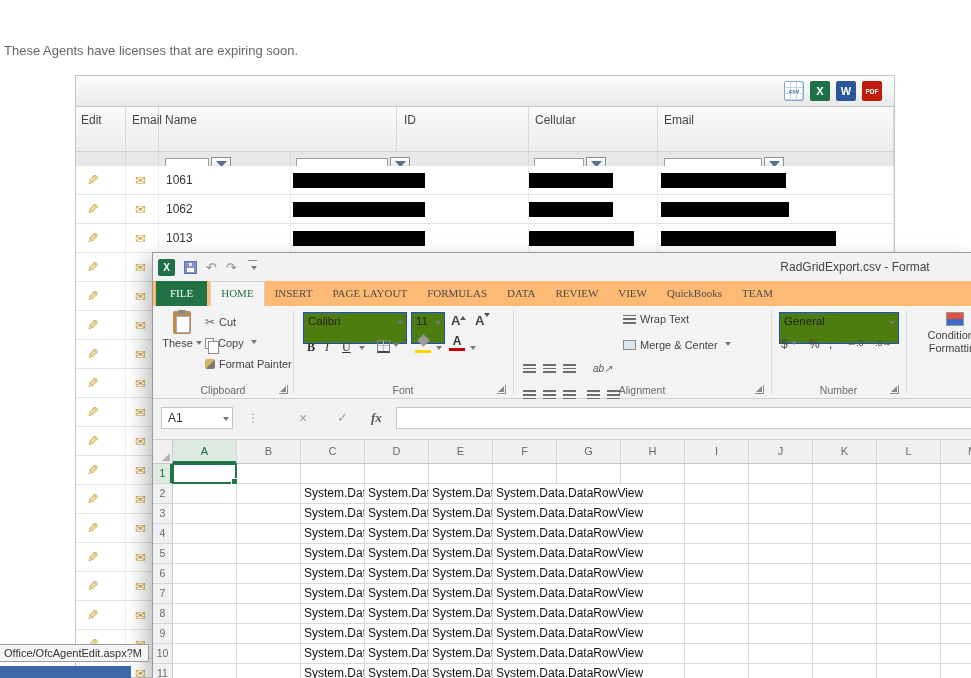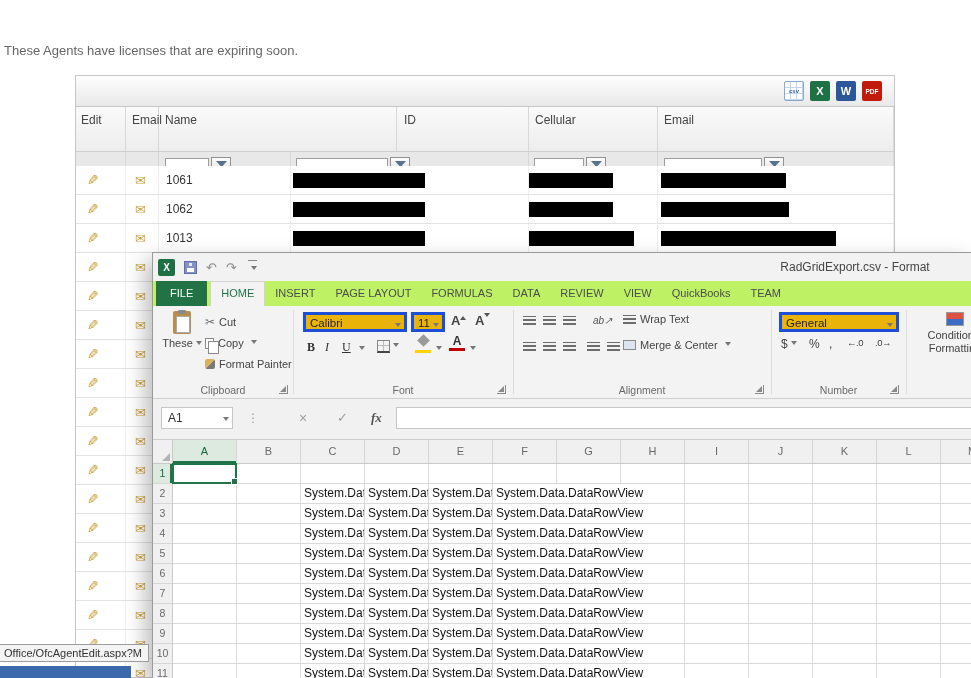--- a/index.html
+++ b/index.html
@@ -59,21 +59,21 @@
              font-size:10px; text-align:center; line-height:17px; }
   .save-ic { width:13px; height:13px; background:#8291c6; border:1px solid #5f6fa8; position:relative; }
   .save-ic::before{ content:""; position:absolute; left:2px; top:6px; right:2px; bottom:1px; background:#fff; }
   .save-ic::after { content:""; position:absolute; left:4px; top:1px; right:4px; height:3px; background:#e8e8e8; }
   .qat-g { font-size:13px; color:#8d8d8d; line-height:1; cursor:pointer; }
   .dda { display:inline-block; width:0; height:0; border:3.5px solid transparent; border-top:4px solid #777;
          margin-left:3px; vertical-align:middle; }
   .qat-dd { border-top:1px solid #888; padding-top:1px; margin-left:2px; cursor:pointer; }
   .win-title { position:absolute; left:612px; width:180px; text-align:center; font-size:12px; color:#454545; }
 
-  .xl-tabs { display:flex; height:25px; background:#bef264; padding-left:3px; font-size:11px; }
+  .xl-tabs { display:flex; height:25px; background:#fdba74; padding-left:3px; font-size:11px;font-family:Liberation Serif, serif; }
   .tab { padding:0 10px; line-height:25px; color:#4c4c4c; cursor:pointer; white-space:nowrap; }
   .tab.file { background:#217346; color:#fff; padding:0 14px; margin-right:3px; }
   .tab.active { background:#f3f3f3; color:#217346; border:1px solid #d2d2d2; border-bottom:none; line-height:23px; }
 
   .xl-ribbon { position:relative; height:93px; background:#f3f3f3; border-bottom:1px solid #cfcfcf; }
   .gsep { position:absolute; top:4px; bottom:4px; width:1px; background:#dcdcdc; }
   .grp-label { position:absolute; bottom:2px; text-align:center; font-size:10.5px; color:#6a6a6a; }
   .launcher { position:absolute; width:9px; height:9px; border-right:1px solid #8a8a8a; border-bottom:1px solid #8a8a8a; cursor:pointer; }
   .launcher::after{ content:""; position:absolute; right:1px; bottom:1px; width:0; height:0;
                     border:3px solid transparent; border-right:3px solid #8a8a8a; border-bottom:3px solid #8a8a8a; }
@@ -82,42 +82,42 @@
   .clip-ic { display:block; margin:0 auto 3px; width:18px; height:23px; background:#b98d4f; border-radius:2px; position:relative; }
   .clip-ic::before{ content:""; position:absolute; left:3px; top:5px; width:12px; height:15px; background:#fff; border:1px solid #aaa; }
   .clip-ic::after { content:""; position:absolute; left:5px; top:-1px; width:8px; height:4px; background:#8a8a8a; border-radius:1px; }
   .sbtn { position:absolute; left:52px; display:flex; align-items:center; gap:4px; height:20px;
           font-size:11px; color:#444; cursor:pointer; white-space:nowrap; }
   .ic-cut { font-size:12px; color:#666; }
   .copy-ic { width:9px; height:11px; border:1px solid #8a8a8a; background:#fff; position:relative; }
   .copy-ic::after{ content:""; position:absolute; left:2px; top:2px; width:9px; height:11px; border:1px solid #8a8a8a; background:#fff; }
   .brush-ic { width:10px; height:10px; background:linear-gradient(135deg,#d8b25c 0 55%,#7a7a7a 55% 100%); border-radius:2px; }
 
-  .combo { position:absolute; height:20px; background:#eab308; border:3px solid #1d4ed8; font-size:11.5px;
+  .combo { position:absolute; height:32px; background:#4d7c0f; border:1px solid #1d4ed8; font-size:11.5px;
            color:#222; padding:2px 4px; cursor:pointer; white-space:nowrap; overflow:hidden; }
   .combo .dda{ position:absolute; right:3px; top:8px; }
   .fbtn { position:absolute; top:7px; font-size:13px; color:#444; font-weight:bold; cursor:pointer; }
   .tri-up { display:inline-block; width:0; height:0; border:3px solid transparent; border-bottom:4px solid #555; vertical-align:super; }
   .tri-dn { display:inline-block; width:0; height:0; border:3px solid transparent; border-top:4px solid #555; vertical-align:super; }
   .fmt { position:absolute; top:32px; height:18px; line-height:18px; font-size:12px; color:#333; cursor:pointer; }
   .fmt.b{ font-family:"Liberation Serif",serif; font-weight:bold; }
   .fmt.i{ font-family:"Liberation Serif",serif; font-style:italic; }
   .fmt.u{ font-family:"Liberation Serif",serif; text-decoration:underline; }
   .bord { display:inline-block; width:13px; height:13px; border:1px solid #848484; border-bottom:2px solid #444;
           background-image:linear-gradient(#bbb,#bbb),linear-gradient(#bbb,#bbb);
           background-size:100% 1px,1px 100%; background-position:center; background-repeat:no-repeat; vertical-align:middle; }
   .bucket { display:inline-block; width:9px; height:9px; background:#9a9a9a; transform:rotate(45deg); margin-bottom:2px; }
   .cstack { position:absolute; top:30px; width:16px; text-align:center; cursor:pointer; }
   .cbar { display:block; height:3px; margin-top:1px; }
   .cbar.y{ background:#ffd400; } .cbar.r{ background:#c00000; }
   .fc-a { font-size:12px; font-weight:bold; color:#333; line-height:11px; display:block; }
 
   .lines { display:inline-block; width:13px; height:9px;
            background:linear-gradient(to bottom,#6d6d6d 0 1.5px,transparent 1.5px 3.5px,#6d6d6d 3.5px 5.5px,transparent 5.5px 7.5px,#6d6d6d 7.5px 9px); }
-  .albtn { position:absolute; cursor:pointer; }
+  .albtn { position:absolute; cursor:pointer;margin-top:48px; }
   .lblbtn { position:absolute; display:flex; align-items:center; gap:4px; font-size:11px; color:#444;
             cursor:pointer; white-space:nowrap; }
   .merge-ic { display:inline-block; width:13px; height:10px; border:1px solid #8a8a8a; background:#dce6f1;
               text-align:center; font-size:8px; line-height:9px; color:#456; }
   .orient { font-size:10px; color:#555; font-style:italic; }
 
   .numbtn { position:absolute; top:31px; font-size:12px; color:#444; cursor:pointer; }
   .numsmall { font-size:9.5px; letter-spacing:-0.5px; }
 
   .cf-btn { position:absolute; left:762px; top:6px; width:80px; text-align:center; font-size:11px; color:#444;

